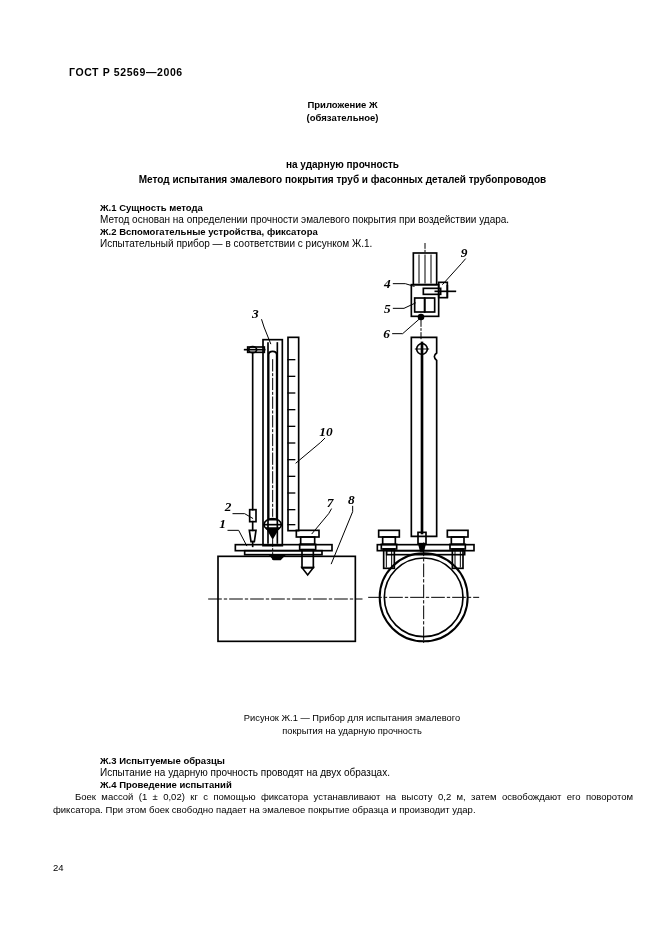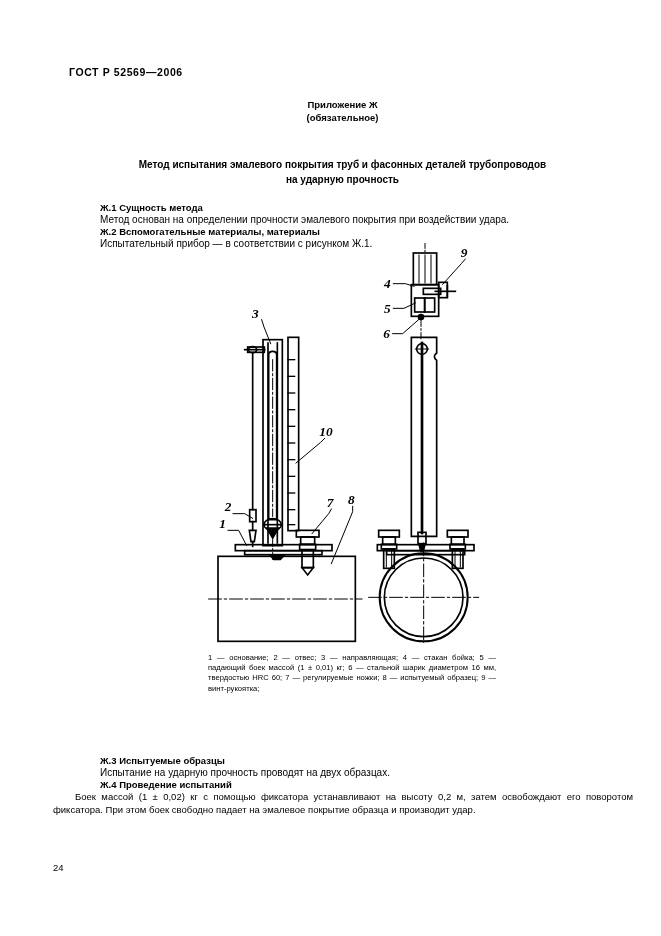--- a/index.html
+++ b/index.html
@@ -142,27 +142,27 @@
 <div class="page">
 
   <div class="gost-header">ГОСТ Р 52569—2006</div>
 
   <div class="appendix-block">
     <div>Приложение Ж</div>
     <div>(обязательное)</div>
   </div>
 
   <div class="doc-title">
+    <div>на ударную прочность</div>
     <div>Метод испытания эмалевого покрытия труб и фасонных деталей трубопроводов</div>
-    <div>на ударную прочность</div>
   </div>
 
   <div class="sec-head" id="s1h">Ж.1 Сущность метода</div>
   <div class="sec-text" id="s1t">Метод основан на определении прочности эмалевого покрытия при воздействии удара.</div>
-  <div class="sec-head" id="s2h">Ж.2 Вспомогательные материалы, материалы</div>
+  <div class="sec-head" id="s2h">Ж.2 Вспомогательные устройства, фиксатора</div>
   <div class="sec-text" id="s2t">Испытательный прибор — в соответствии с рисунком Ж.1.</div>
 
   <div class="figure-area">
     <svg width="300" height="400" viewBox="0 0 900 1200" xmlns="http://www.w3.org/2000/svg">
       <g fill="none" stroke="#000" stroke-width="5" stroke-linecap="square">
 
         <g>
           <rect x="48" y="940" width="412" height="255" stroke-width="5"></rect>
           <line x1="20" y1="1068" x2="480" y2="1068" stroke-width="3" stroke-dasharray="38 9 7 9"></line>
         </g>
@@ -316,23 +316,26 @@
         <text x="352" y="580">10</text>
         <text x="546" y="135">4</text>
         <text x="546" y="209">5</text>
         <text x="544" y="285">6</text>
         <text x="776" y="42">9</text>
       </g>
     </svg>
   </div>
 
   <div class="legend">
-    <span>1 — основание; 2 — отвес; 3 — направляющая; 4 — стакан бойка; 5 — падающий боек массой (1 ± 0,01) кг; 6 — стальной шарик диаметром 16 мм, твердостью HRC 60; 7 — регулируемые ножки; 8 — испытуемый образец; 9 — винт-рукоятка;</span>
-  </div>
-
+  </div>
+
+  <div class="fig-caption">
+    <div>Рисунок Ж.1 — Прибор для испытания эмалевого</div>
+    <div>покрытия на ударную прочность</div>
+  </div>
 
   <div class="sec-head" id="s3h">Ж.3 Испытуемые образцы</div>
   <div class="sec-text" id="s3t">Испытание на ударную прочность проводят на двух образцах.</div>
   <div class="sec-head" id="s4h">Ж.4 Проведение испытаний</div>
 
   <div class="para" id="p1"><span class="ind"></span><span>Боек массой (1 ± 0,02) кг с помощью фиксатора устанавливают на высоту 0,2 м, затем освобождают его поворотом фиксатора. При этом боек свободно падает на эмалевое покрытие образца и производит удар.</span></div>
 
   <div class="page-num">24</div>
 
 </div>

